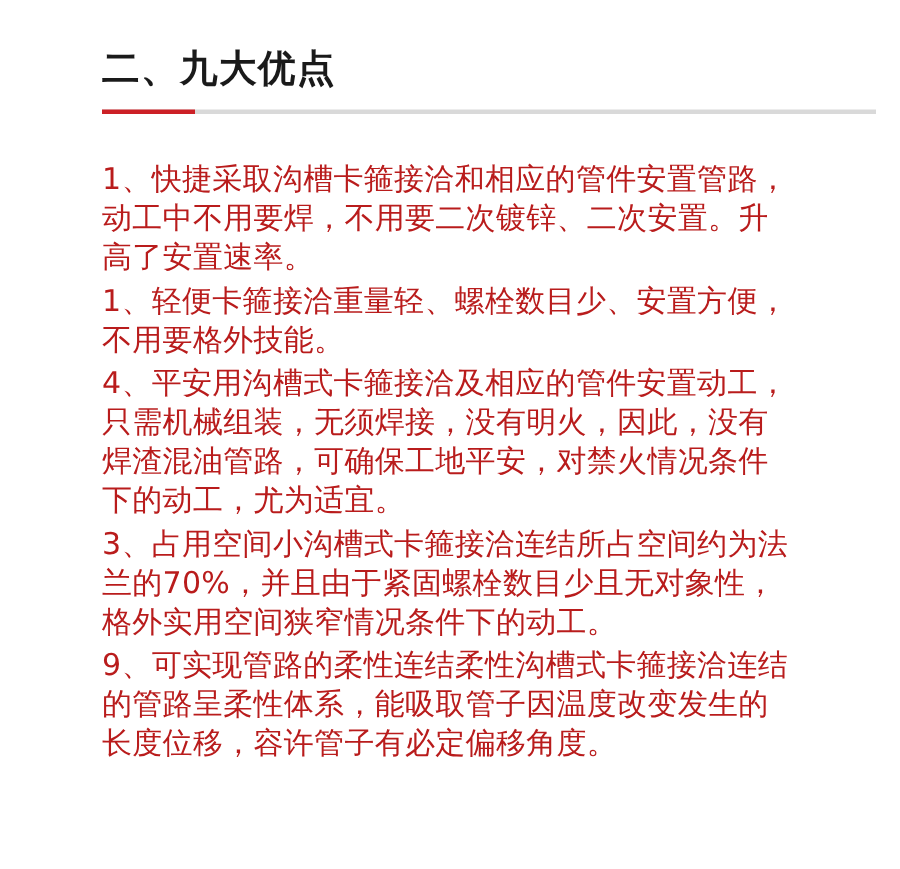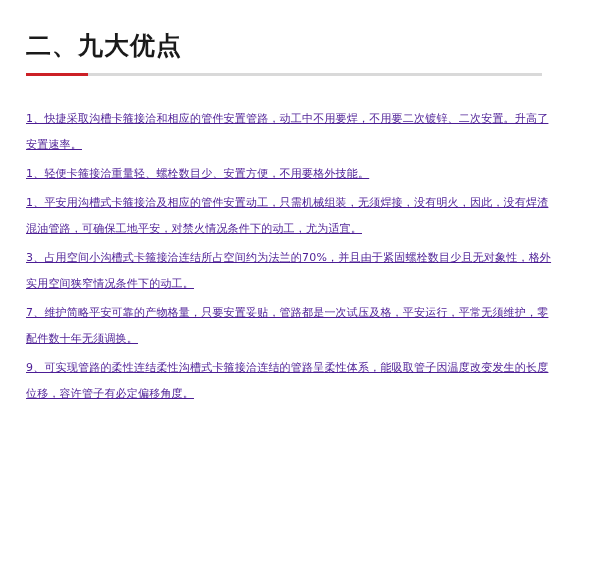--- a/index.html
+++ b/index.html
@@ -12,21 +12,22 @@
     background: #ffffff;
     font-family: "DejaVu Sans", "Liberation Sans", sans-serif;
     color: #2b2b2b;
     overflow: hidden;
   }
   .page {
     position: relative;
     width: 580px;
     height: 579px;
     box-sizing: border-box;
-    padding: 0 26px;
+    padding: 0 58px;
+    margin-left: 10px;
   }
   .heading-block {
     padding-top: 30px;
     padding-bottom: 8px;
   }
   .heading-title {
     font-size: 25px;
     font-weight: bold;
     color: #1a1a1a;
     letter-spacing: 1px;
@@ -46,46 +47,44 @@
     left: 0;
     top: 0;
     height: 3px;
     width: 62px;
     background: #cc2026;
   }
   .body-block {
     padding-top: 22px;
   }
   .para {
-    font-size: 11px;
+    font-size: 20px;
     line-height: 26px;
-    color: #4c1d95;
+    color: #b91c1c;
     margin: 0 0 3px 0;
     text-align: left;
     letter-spacing: 0.2px;
-    text-decoration: underline;
   }
   .para:last-child {
     margin-bottom: 0;
   }
 </style>
 </head>
 <body>
 
 <div class="page">
 
   <div class="heading-block">
     <h1 class="heading-title">二、九大优点</h1>
     <div class="heading-rule">
       <div class="heading-rule-accent"></div>
     </div>
   </div>
 
   <div class="body-block">
     <p class="para">1、快捷采取沟槽卡箍接洽和相应的管件安置管路，动工中不用要焊，不用要二次镀锌、二次安置。升高了安置速率。</p>
     <p class="para">1、轻便卡箍接洽重量轻、螺栓数目少、安置方便，不用要格外技能。</p>
-    <p class="para">1、平安用沟槽式卡箍接洽及相应的管件安置动工，只需机械组装，无须焊接，没有明火，因此，没有焊渣混油管路，可确保工地平安，对禁火情况条件下的动工，尤为适宜。</p>
+    <p class="para">4、平安用沟槽式卡箍接洽及相应的管件安置动工，只需机械组装，无须焊接，没有明火，因此，没有焊渣混油管路，可确保工地平安，对禁火情况条件下的动工，尤为适宜。</p>
     <p class="para">3、占用空间小沟槽式卡箍接洽连结所占空间约为法兰的70%，并且由于紧固螺栓数目少且无对象性，格外实用空间狭窄情况条件下的动工。</p>
-    <p class="para">7、维护简略平安可靠的产物格量，只要安置妥贴，管路都是一次试压及格，平安运行，平常无须维护，零配件数十年无须调换。</p>
     <p class="para">9、可实现管路的柔性连结柔性沟槽式卡箍接洽连结的管路呈柔性体系，能吸取管子因温度改变发生的长度位移，容许管子有必定偏移角度。</p>
   </div>
 
 </div>
 
 </body></html>

